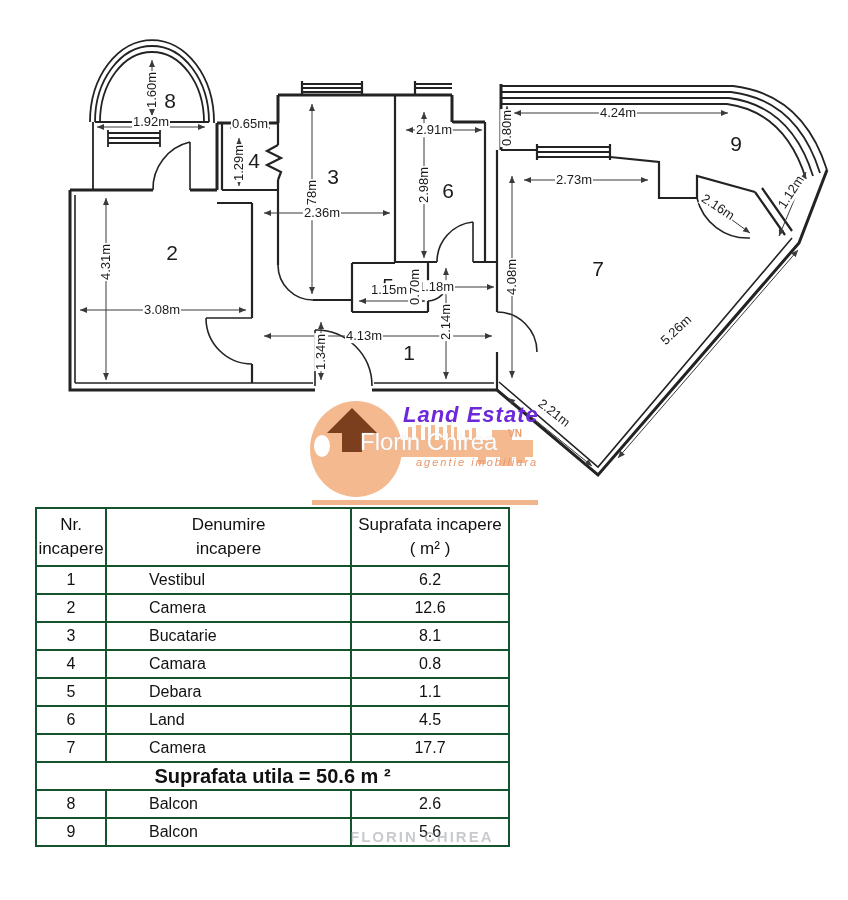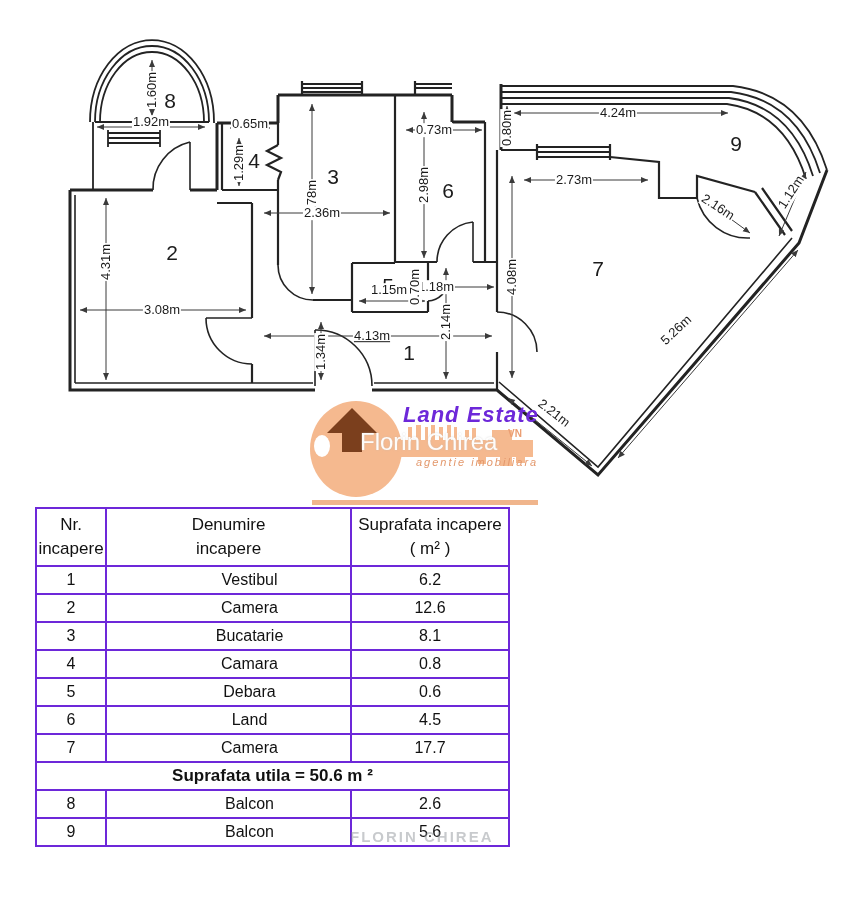--- a/index.html
+++ b/index.html
@@ -9,25 +9,25 @@
   #plan-overlay{position:absolute;left:0;top:0;width:848px;height:505px;pointer-events:none;}
   .room-num{position:absolute;transform:translate(-50%,-50%);font-size:21px;color:#1b1b1b;background:#fff;padding:0 2px;line-height:1;}
   .dim-label{position:absolute;font-size:13px;color:#1b1b1b;background:#fff;padding:0 1px;line-height:1.05;white-space:nowrap;}
   .wm-text{position:absolute;line-height:1;white-space:nowrap;}
   #wm-brand{left:403px;top:404px;font-size:22px;font-weight:bold;font-style:italic;color:#6d28d9;letter-spacing:1px;}
   #wm-suffix{left:508px;top:429px;font-size:10px;font-weight:bold;color:#eb9e72;}
   #wm-agent{left:360px;top:430px;font-size:24px;color:rgba(255,255,255,0.95);text-shadow:0 0 2px rgba(190,190,190,0.6);}
   #wm-tagline{left:416px;top:457px;font-size:11px;font-style:italic;color:#e3986c;letter-spacing:2px;}
   #wm-stamp{left:350px;top:829px;font-size:15px;font-weight:bold;color:#868c91;opacity:0.45;letter-spacing:2px;}
   #area-table{position:absolute;left:35px;top:507px;width:473px;border-collapse:collapse;table-layout:fixed;font-size:16px;color:#111;}
-  #area-table td,#area-table th{border:2px solid #6d28d9;font-weight:normal;padding:0;}
+  #area-table td,#area-table th{border:2px solid #14532d;font-weight:normal;padding:0;}
   #area-table th{height:56px;font-size:17px;line-height:1.4;}
   #area-table td{height:26px;text-align:center;}
-  #area-table td.name{text-align:center;padding-left:42px;}
-  #area-table td.merged{font-weight:bold;font-size:17px;}
+  #area-table td.name{text-align:left;padding-left:42px;}
+  #area-table td.merged{font-weight:bold;font-size:20px;}
 </style>
 </head>
 <body>
 
 <div id="plan-wrap">
   <svg id="plan-svg" width="848" height="505" viewBox="0 0 848 505">
     <defs>
       <marker id="arrE" markerWidth="9" markerHeight="8" refX="7" refY="3" orient="auto" markerUnits="userSpaceOnUse">
         <path d="M0,0 L7,3 L0,6 Z" fill="#3a3a3a"></path>
       </marker>
@@ -166,33 +166,33 @@
       <span class="room-num" style="left: 170px; top: 100px;">8</span>
       <span class="room-num" style="left: 736px; top: 143px;">9</span>
       <span class="dim-label" style="left: 152px; top: 90px; transform: translate(-50%, -50%) rotate(-90deg);">1.60m</span>
       <span class="dim-label" style="left: 151px; top: 122px; transform: translate(-50%, -50%) rotate(0deg);">1.92m</span>
       <span class="dim-label" style="left: 106px; top: 262px; transform: translate(-50%, -50%) rotate(-90deg);">4.31m</span>
       <span class="dim-label" style="left: 162px; top: 310px; transform: translate(-50%, -50%) rotate(0deg);">3.08m</span>
       <span class="dim-label" style="left: 250px; top: 124px; transform: translate(-50%, -50%) rotate(0deg);">0.65m</span>
       <span class="dim-label" style="left: 239px; top: 163px; transform: translate(-50%, -50%) rotate(-90deg);">1.29m</span>
       <span class="dim-label" style="left: 312px; top: 198px; transform: translate(-50%, -50%) rotate(-90deg);">3.78m</span>
       <span class="dim-label" style="left: 322px; top: 213px; transform: translate(-50%, -50%) rotate(0deg);">2.36m</span>
-      <span class="dim-label" style="left: 434px; top: 130px; transform: translate(-50%, -50%) rotate(0deg);">0.73m</span>
+      <span class="dim-label" style="left: 434px; top: 130px; transform: translate(-50%, -50%) rotate(0deg);">2.91m</span>
       <span class="dim-label" style="left: 424px; top: 185px; transform: translate(-50%, -50%) rotate(-90deg);">2.98m</span>
       <span class="dim-label" style="left: 507px; top: 128px; transform: translate(-50%, -50%) rotate(-90deg);">0.80m</span>
       <span class="dim-label" style="left: 618px; top: 113px; transform: translate(-50%, -50%) rotate(0deg); text-align: center;">4.24m</span>
       <span class="dim-label" style="left: 574px; top: 180px; transform: translate(-50%, -50%) rotate(0deg);">2.73m</span>
       <span class="dim-label" style="left: 718px; top: 207px; transform: translate(-50%, -50%) rotate(33deg);">2.16m</span>
       <span class="dim-label" style="left: 791px; top: 192px; transform: translate(-50%, -50%) rotate(-57deg);">1.12m</span>
       <span class="dim-label" style="left: 512px; top: 277px; transform: translate(-50%, -50%) rotate(-90deg);">4.08m</span>
       <span class="dim-label" style="left: 436px; top: 287px; transform: translate(-50%, -50%) rotate(0deg);">1.18m</span>
       <span class="dim-label" style="left: 415px; top: 287px; transform: translate(-50%, -50%) rotate(-90deg);">0.70m</span>
       <span class="dim-label" style="left: 389px; top: 290px; transform: translate(-50%, -50%) rotate(0deg);">1.15m</span>
       <span class="dim-label" style="left: 446px; top: 322px; transform: translate(-50%, -50%) rotate(-90deg);">2.14m</span>
-      <span class="dim-label" style="left: 372px; top: 336px; transform: translate(-50%, -50%) rotate(0deg); text-decoration: underline;">4.13m</span>
+      <span class="dim-label" style="left: 364px; top: 336px; transform: translate(-50%, -50%) rotate(0deg);">4.13m</span>
       <span class="dim-label" style="left: 321px; top: 352px; transform: translate(-50%, -50%) rotate(-90deg);">1.34m</span>
       <span class="dim-label" style="left: 676px; top: 330px; transform: translate(-50%, -50%) rotate(-43deg);">5.26m</span>
       <span class="dim-label" style="left: 554px; top: 413px; transform: translate(-50%, -50%) rotate(38deg);">2.21m</span>
     </div>
 </div>
 
 <table id="area-table">
   <colgroup>
       <col style="width:70px">
       <col style="width:245px">
@@ -231,21 +231,21 @@
         <td>8.1</td>
       </tr>
       <tr>
         <td>4</td>
         <td class="name">Camara</td>
         <td>0.8</td>
       </tr>
       <tr>
         <td>5</td>
         <td class="name">Debara</td>
-        <td>0.6</td>
+        <td>1.1</td>
       </tr>
       <tr>
         <td>6</td>
         <td class="name">Land</td>
         <td>4.5</td>
       </tr>
       <tr>
         <td>7</td>
         <td class="name">Camera</td>
         <td>17.7</td>

